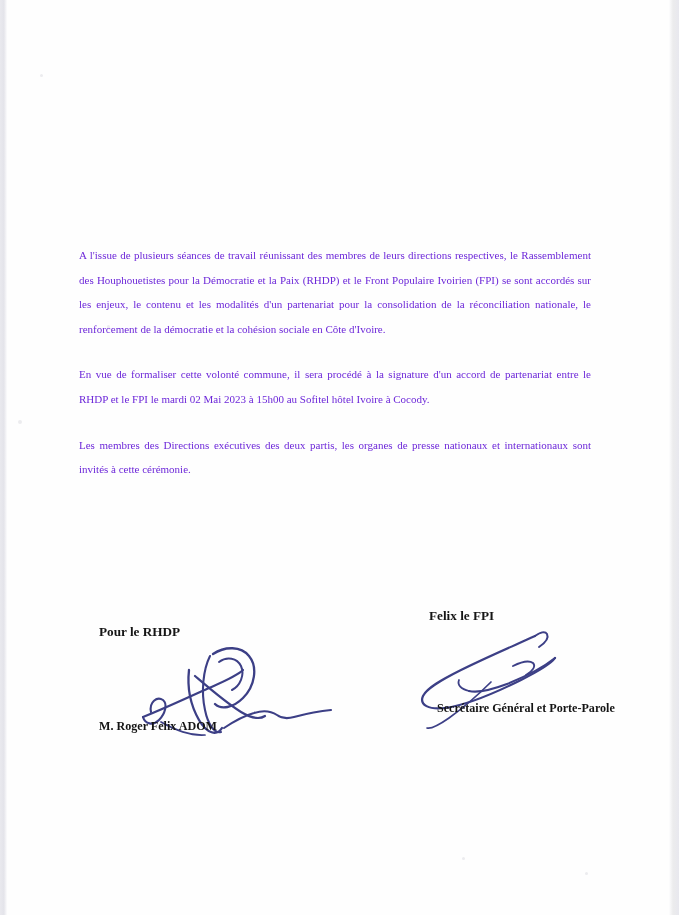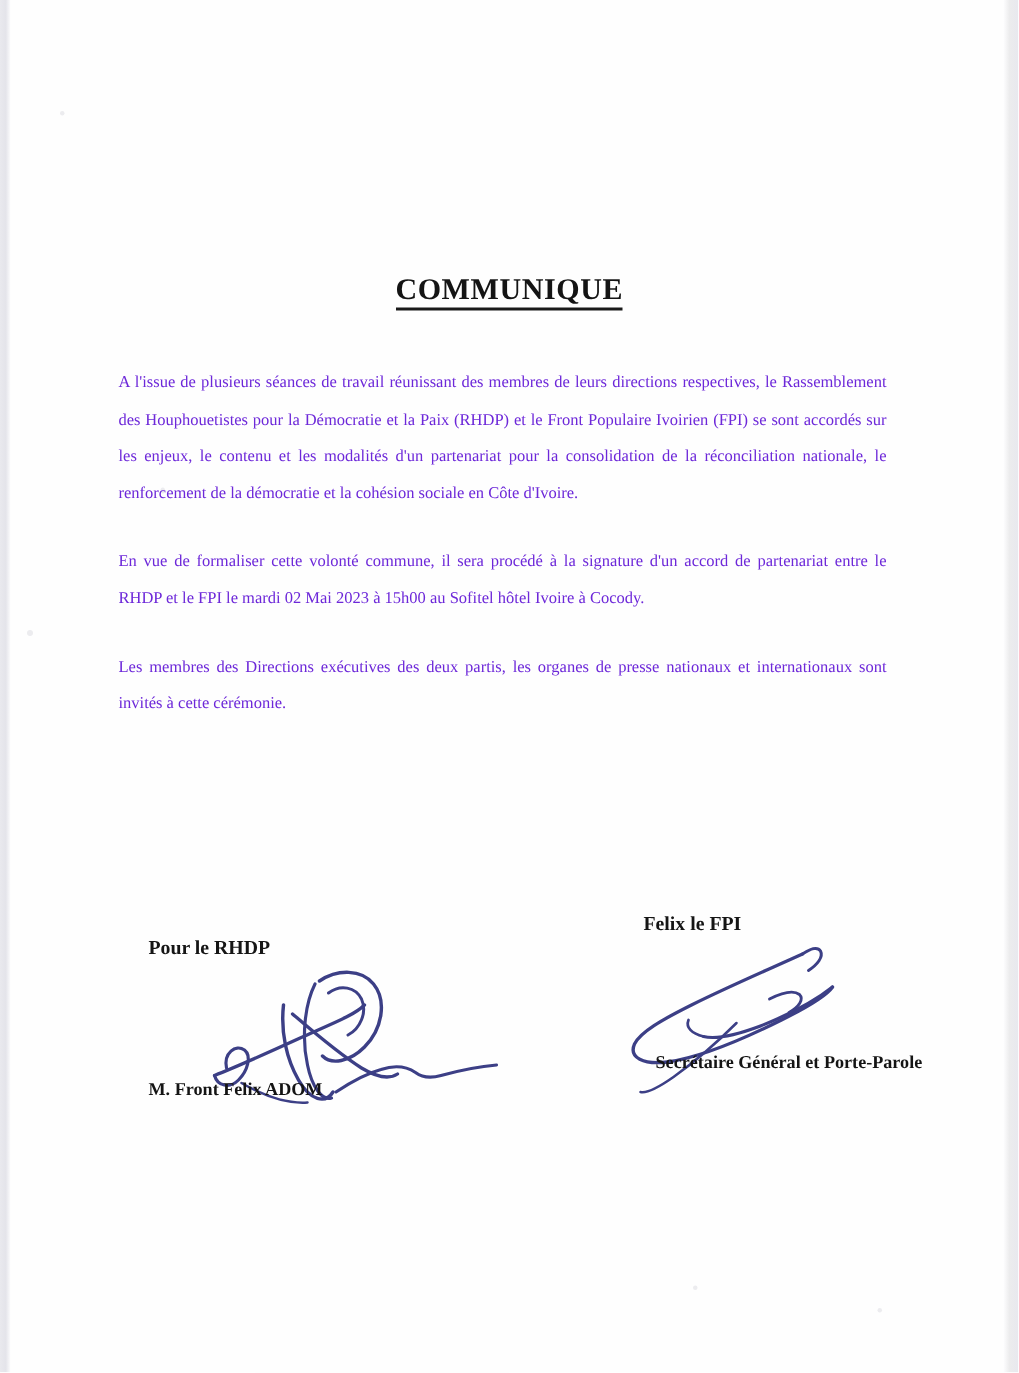--- a/index.html
+++ b/index.html
@@ -122,23 +122,20 @@
   <div class="sheet"></div>
   <div class="gutter-left"></div>
   <div class="gutter-right"></div>
 
   <div class="speck" style="left:40px;  top:74px;  width:3px; height:3px;"></div>
   <div class="speck" style="left:107px; top:325px; width:3px; height:4px;"></div>
   <div class="speck" style="left:18px;  top:420px; width:4px; height:4px;"></div>
   <div class="speck" style="left:585px; top:872px; width:3px; height:3px;"></div>
   <div class="speck" style="left:462px; top:857px; width:3px; height:3px;"></div>
 
-  <div class="doc-title">
-    <span class="title-text">COMMUNIQUE</span>
-  </div>
 
   <div class="body-block">
     <p class="para">A l'issue de plusieurs séances de travail réunissant des membres de leurs directions respectives, le Rassemblement des Houphouetistes pour la Démocratie et la Paix (RHDP) et le Front Populaire Ivoirien (FPI) se sont accordés sur les enjeux, le contenu et les modalités d'un partenariat pour la consolidation de la réconciliation nationale, le renforcement de la démocratie et la cohésion sociale en Côte d'Ivoire.</p>
     <p class="para">En vue de formaliser cette volonté commune, il sera procédé à la signature d'un accord de partenariat entre le RHDP et le FPI le mardi 02 Mai 2023 à 15h00 au Sofitel hôtel Ivoire à Cocody.</p>
     <p class="para">Les membres des Directions exécutives des deux partis, les organes de presse nationaux et internationaux sont invités à cette cérémonie.</p>
   </div>
 
   <div class="signatures">
 
     <div class="sig-col left">
@@ -152,21 +149,21 @@
           <path d="M104 36 C118 48, 134 62, 150 72 C160 78, 168 80, 174 76" stroke-width="2.2"></path>
           <path d="M119 16 C112 30, 110 52, 114 70 C117 85, 124 94, 130 92" stroke-width="2.1"></path>
           <path d="M122 14 C134 6, 150 6, 158 16 C167 27, 164 46, 152 58 C142 68, 130 70, 124 64" stroke-width="2.3"></path>
           <path d="M128 22 C136 16, 146 18, 150 26 C154 35, 149 46, 141 50" stroke-width="2.0"></path>
           <path d="M133 88 C142 82, 152 76, 163 73 C172 70, 180 71, 186 75 C190 78, 196 79, 203 77 C214 74, 228 71, 240 70" stroke-width="2.1"></path>
           <path d="M70 82 C84 90, 100 96, 114 95" stroke-width="1.7"></path>
         </g>
       </svg>
 
       <div class="sig-names">
-        <div class="sig-name">M. Front Felix ADOM</div>
+        <div class="sig-name">M. Roger Felix ADOM</div>
       </div>
     </div>
 
     <div class="sig-col right">
       <div class="sig-heading">Felix le FPI</div>
 
       <svg class="sig-art right-art" width="250" height="110" viewBox="0 0 250 110">
         <g fill="none" stroke="#3c3f86" stroke-linecap="round" stroke-linejoin="round">
           <path d="M140 14 C118 24, 90 36, 66 48 C46 58, 32 66, 28 74 C24 83, 34 88, 50 86 C72 83, 102 70, 126 58 C144 49, 156 42, 160 36" stroke-width="2.2"></path>
           <path d="M140 14 C146 10, 150 9, 152 12 C154 16, 150 21, 144 25" stroke-width="2.0"></path>

